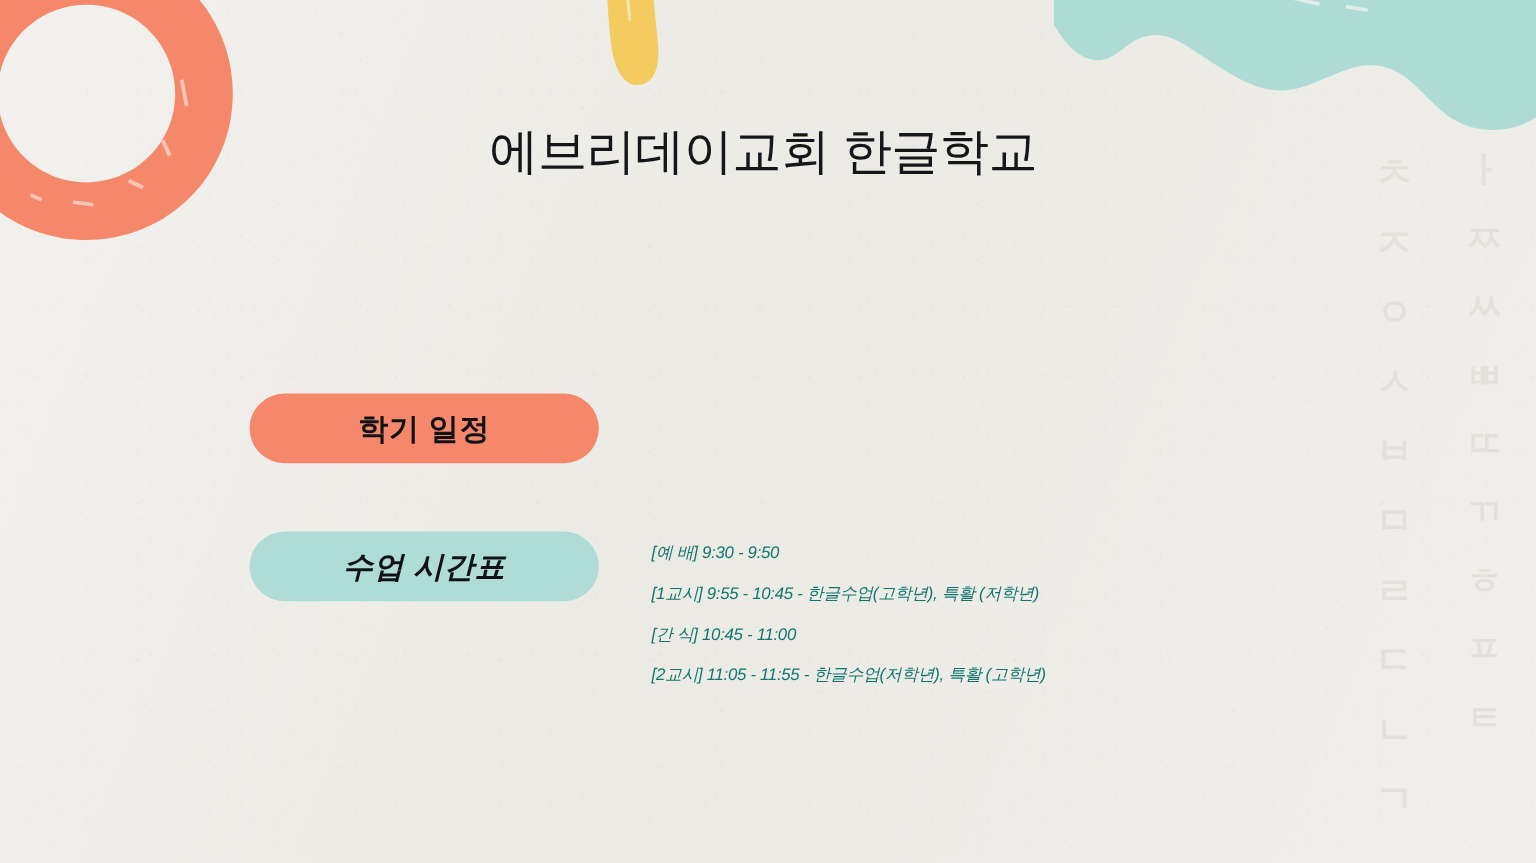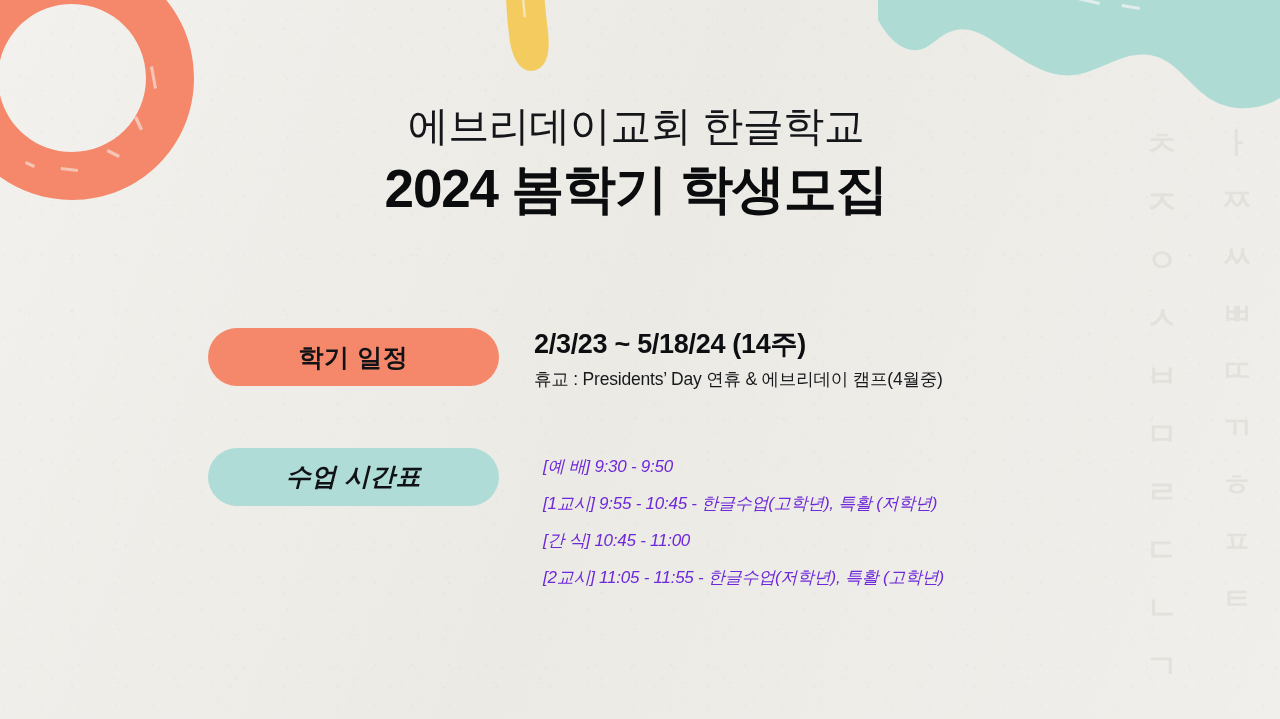--- a/index.html
+++ b/index.html
@@ -75,22 +75,22 @@
     font-size:27px; font-weight:800; letter-spacing:-.3px;
     color:#0d0e11; line-height:1.18; white-space:nowrap;
   }
   .detail-sub {
     margin-top:7px;
     font-size:17.5px; font-weight:400; letter-spacing:-.2px;
     color:#17181b; line-height:1.3; white-space:nowrap;
   }
   .timetable { margin-top:9px; padding-left:9px; }
   .timetable-line {
-    font-size:17px; font-weight:400; letter-spacing:-.25px;
-    color:#6d28d9; line-height:1.0; white-space:nowrap;
+    font-size:14px; font-weight:400; letter-spacing:-.25px;
+    color:#0f766e; line-height:1.0; white-space:nowrap;
     margin-bottom:20px;
   }
   .timetable-line:last-child { margin-bottom:0; }
 </style>
 </head>
 <body>
 
 <div id="deco">
 
   <svg class="ring-wrap" viewBox="0 0 300 290">
@@ -162,31 +162,26 @@
   <span>ㅃ</span>
   <span>ㄸ</span>
   <span>ㄲ</span>
   <span>ㅎ</span>
   <span>ㅍ</span>
   <span>ㅌ</span>
 </div>
 
 <div id="headings">
   <div id="school-name">에브리데이교회 한글학교</div>
-  <div id="campaign-title">2024 봄학기 학생모집</div>
 </div>
 
 <div id="info">
 
   <div class="info-row">
     <div class="badge" id="badge-semester-schedule">학기 일정</div>
-    <div class="detail">
-      <div class="detail-head">2/3/23 ~ 5/18/24 (14주)</div>
-      <div class="detail-sub">휴교 : Presidents’ Day 연휴 &amp; 에브리데이 캠프(4월중)</div>
-    </div>
   </div>
 
   <div class="info-row">
     <div class="badge" id="badge-class-timetable">수업 시간표</div>
     <div class="detail">
       <div class="timetable">
         <div class="timetable-line">[예  배] 9:30 - 9:50</div>
         <div class="timetable-line">[1교시] 9:55 - 10:45 - 한글수업(고학년), 특활 (저학년)</div>
         <div class="timetable-line">[간  식] 10:45 - 11:00</div>
         <div class="timetable-line">[2교시] 11:05 - 11:55 - 한글수업(저학년), 특활 (고학년)</div>

